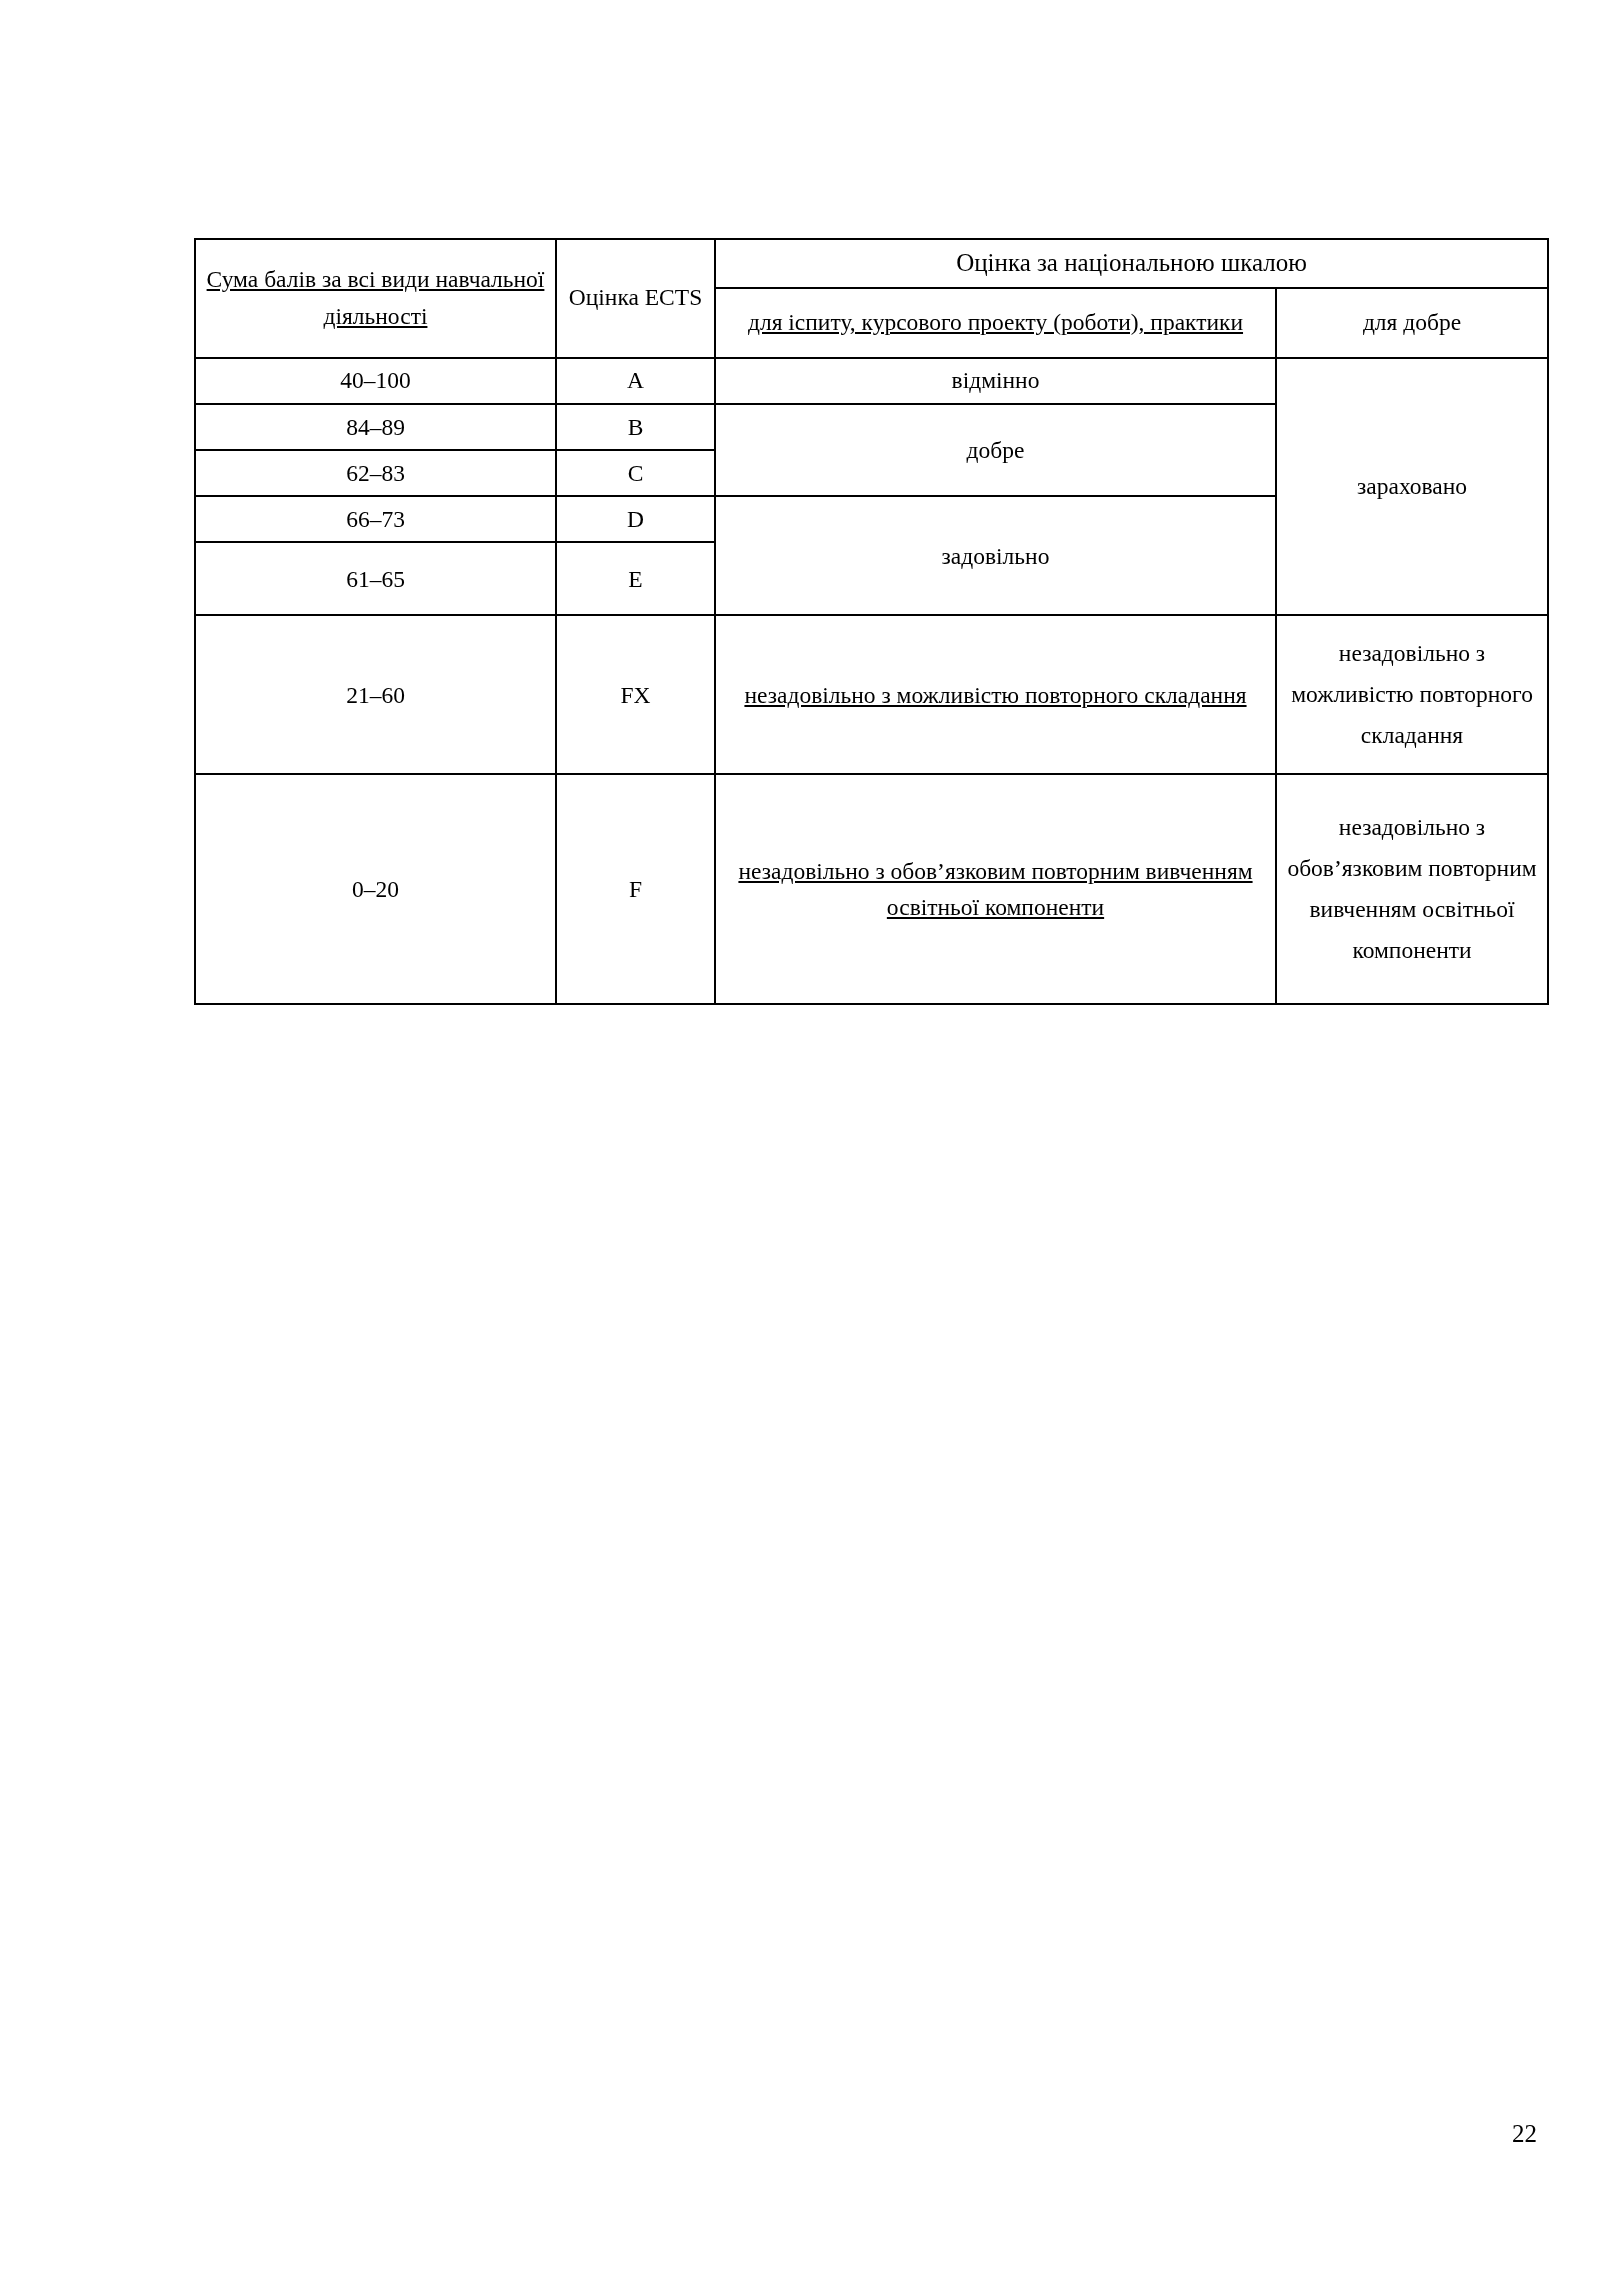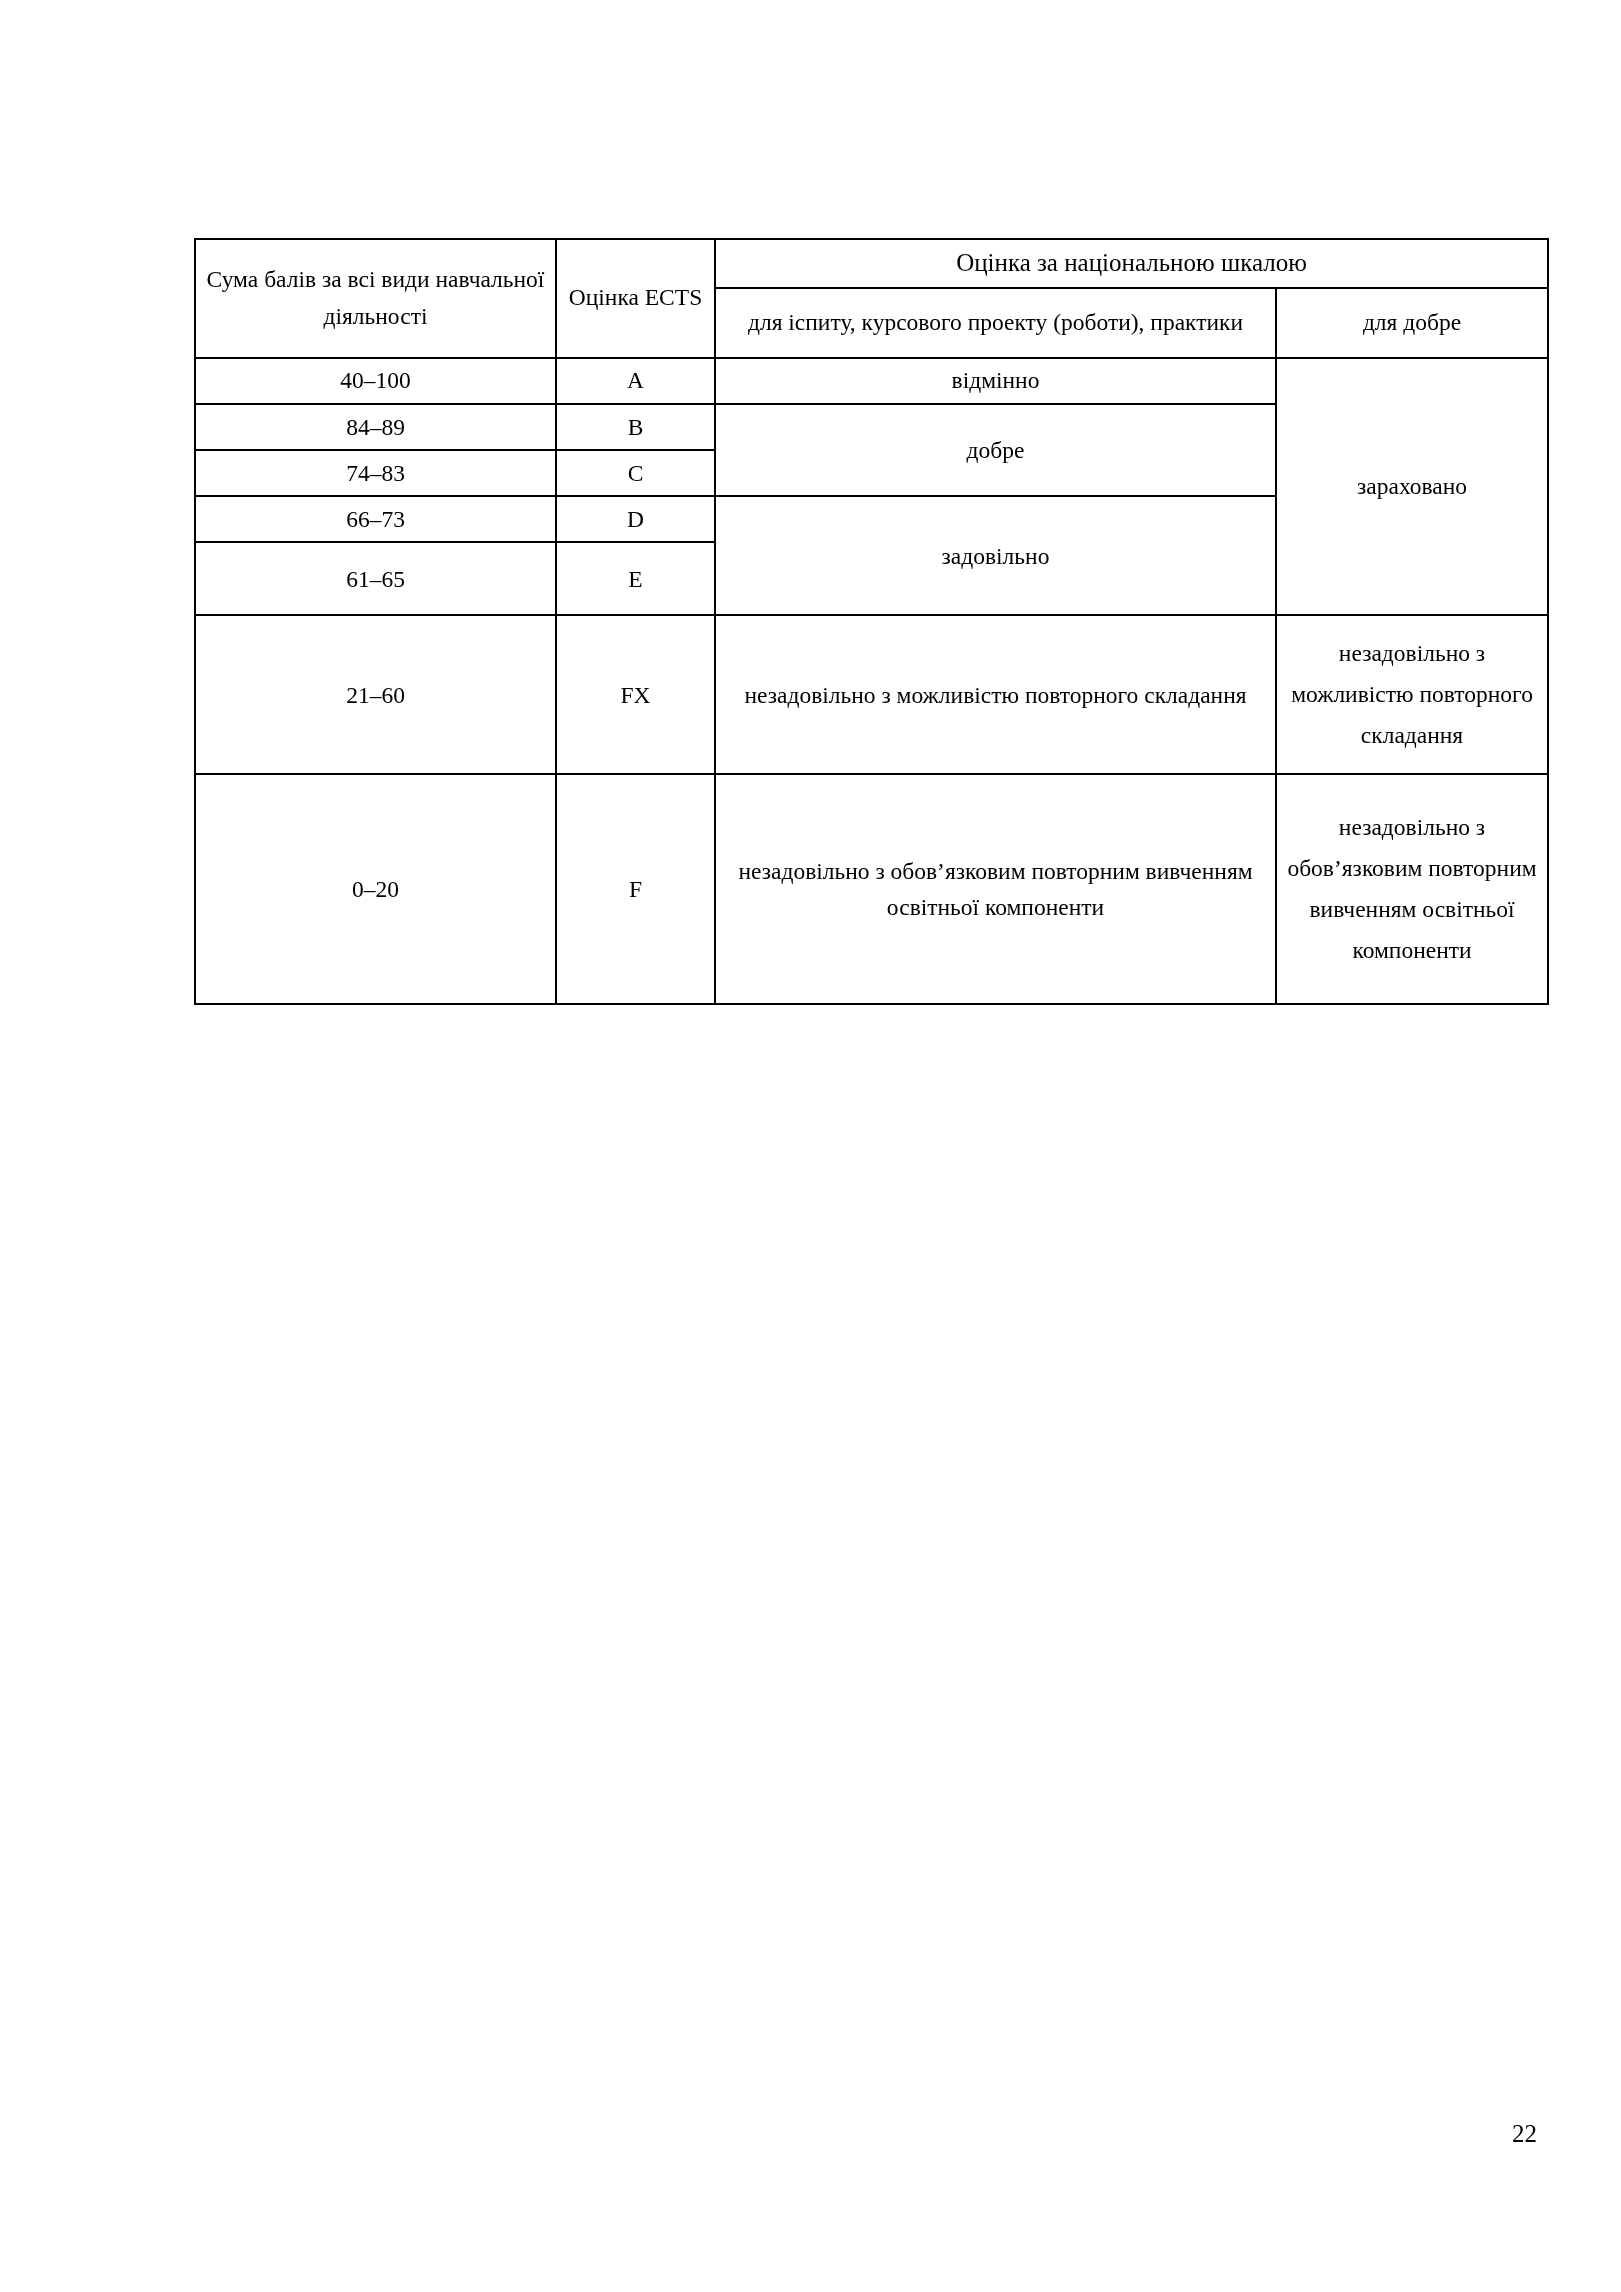--- a/index.html
+++ b/index.html
@@ -61,21 +61,21 @@
   .hdr-cell { font-size: 23.5px; line-height: 1.6; }
   .hdr-span  { font-size: 25px; }
   .h-row1 td { height: 43px; }
   .h-row2 td { height: 70px; }
 
   .r-score { height: 39px; }
   .r-score-e { height: 73px; }
   .r-fx { height: 159px; }
   .r-f { height: 230px; }
 
-  .cell-wide { padding-left: 17.6px; padding-right: 17.6px; }
+  .cell-wide { padding-left: 17.6px; padding-right: 17.6px; text-decoration: underline; }
   .cell-narrow { padding-left: 9.8px; padding-right: 9.8px; line-height: 1.75; }
 
   .page-number {
     position: absolute;
     right: 84px;
     top: 2120px;
     font-size: 25px;
     text-align: right;
   }
 </style>
@@ -111,21 +111,21 @@
           <td rowspan="5">зараховано</td>
         </tr>
 
         <tr class="r-score">
           <td>84–89</td>
           <td>B</td>
           <td rowspan="2">добре</td>
         </tr>
 
         <tr class="r-score">
-          <td>74–83</td>
+          <td>62–83</td>
           <td>C</td>
         </tr>
 
         <tr class="r-score">
           <td>66–73</td>
           <td>D</td>
           <td rowspan="2">задовільно</td>
         </tr>
 
         <tr class="r-score-e">

